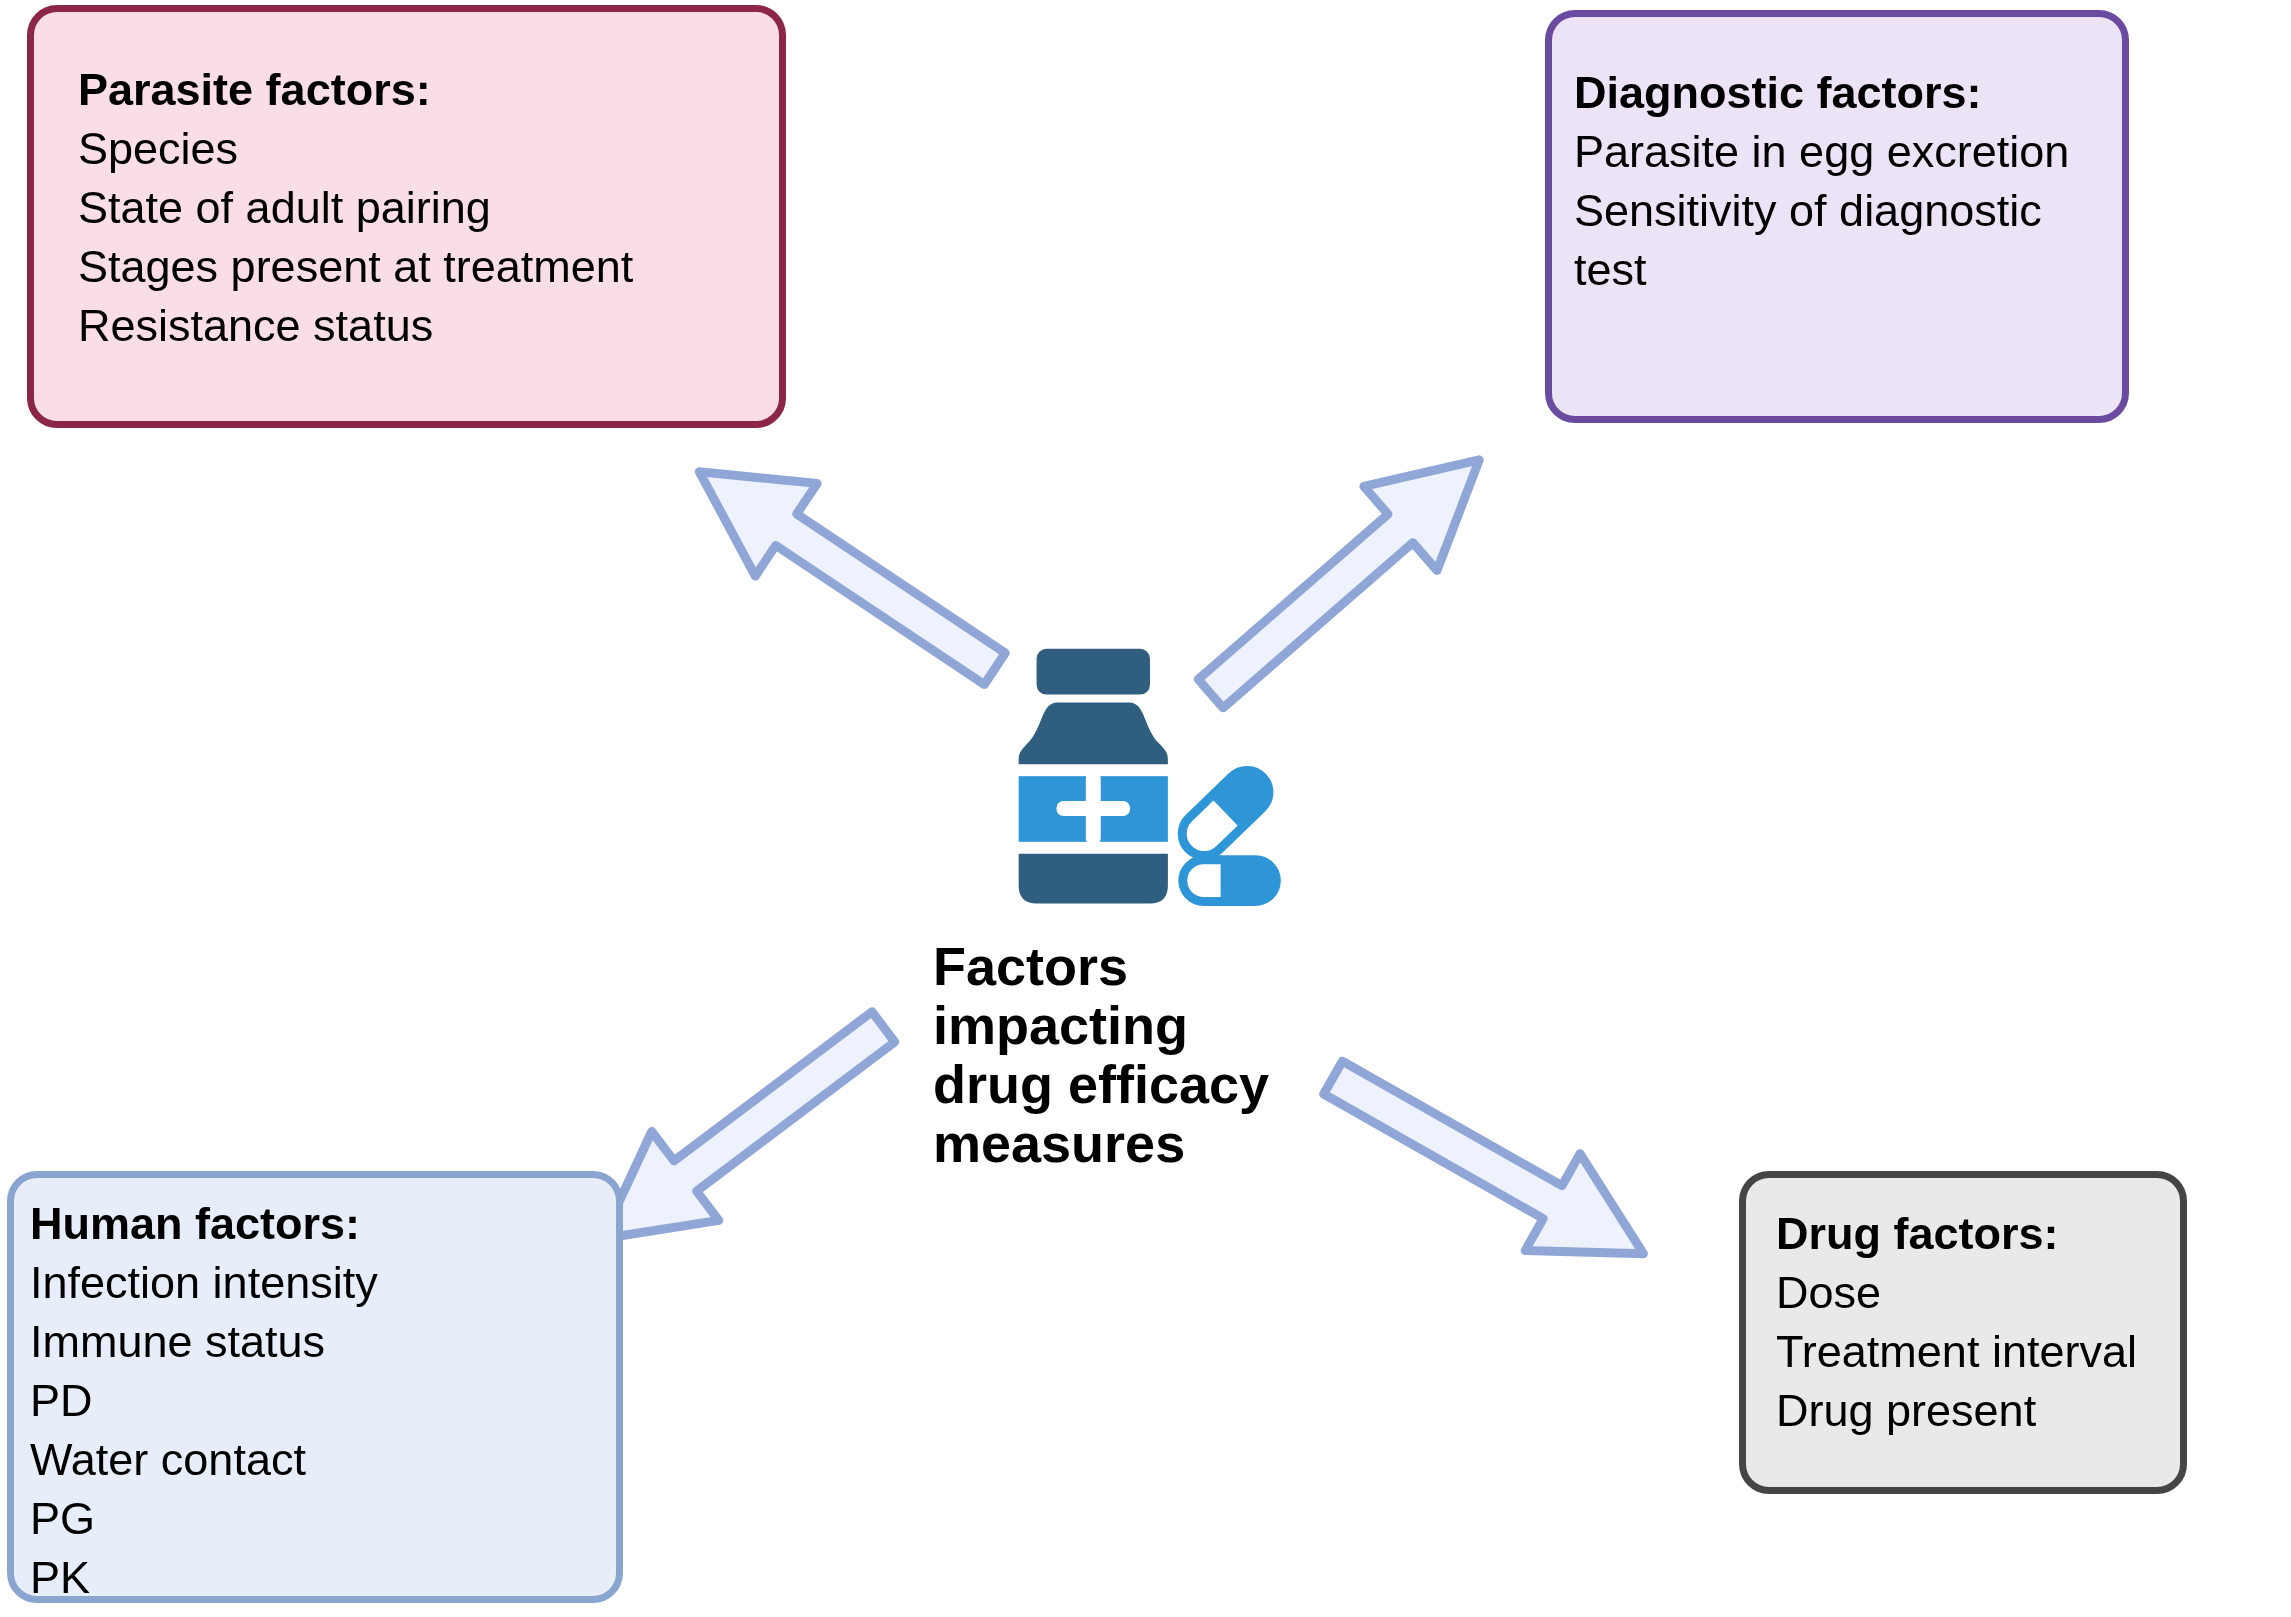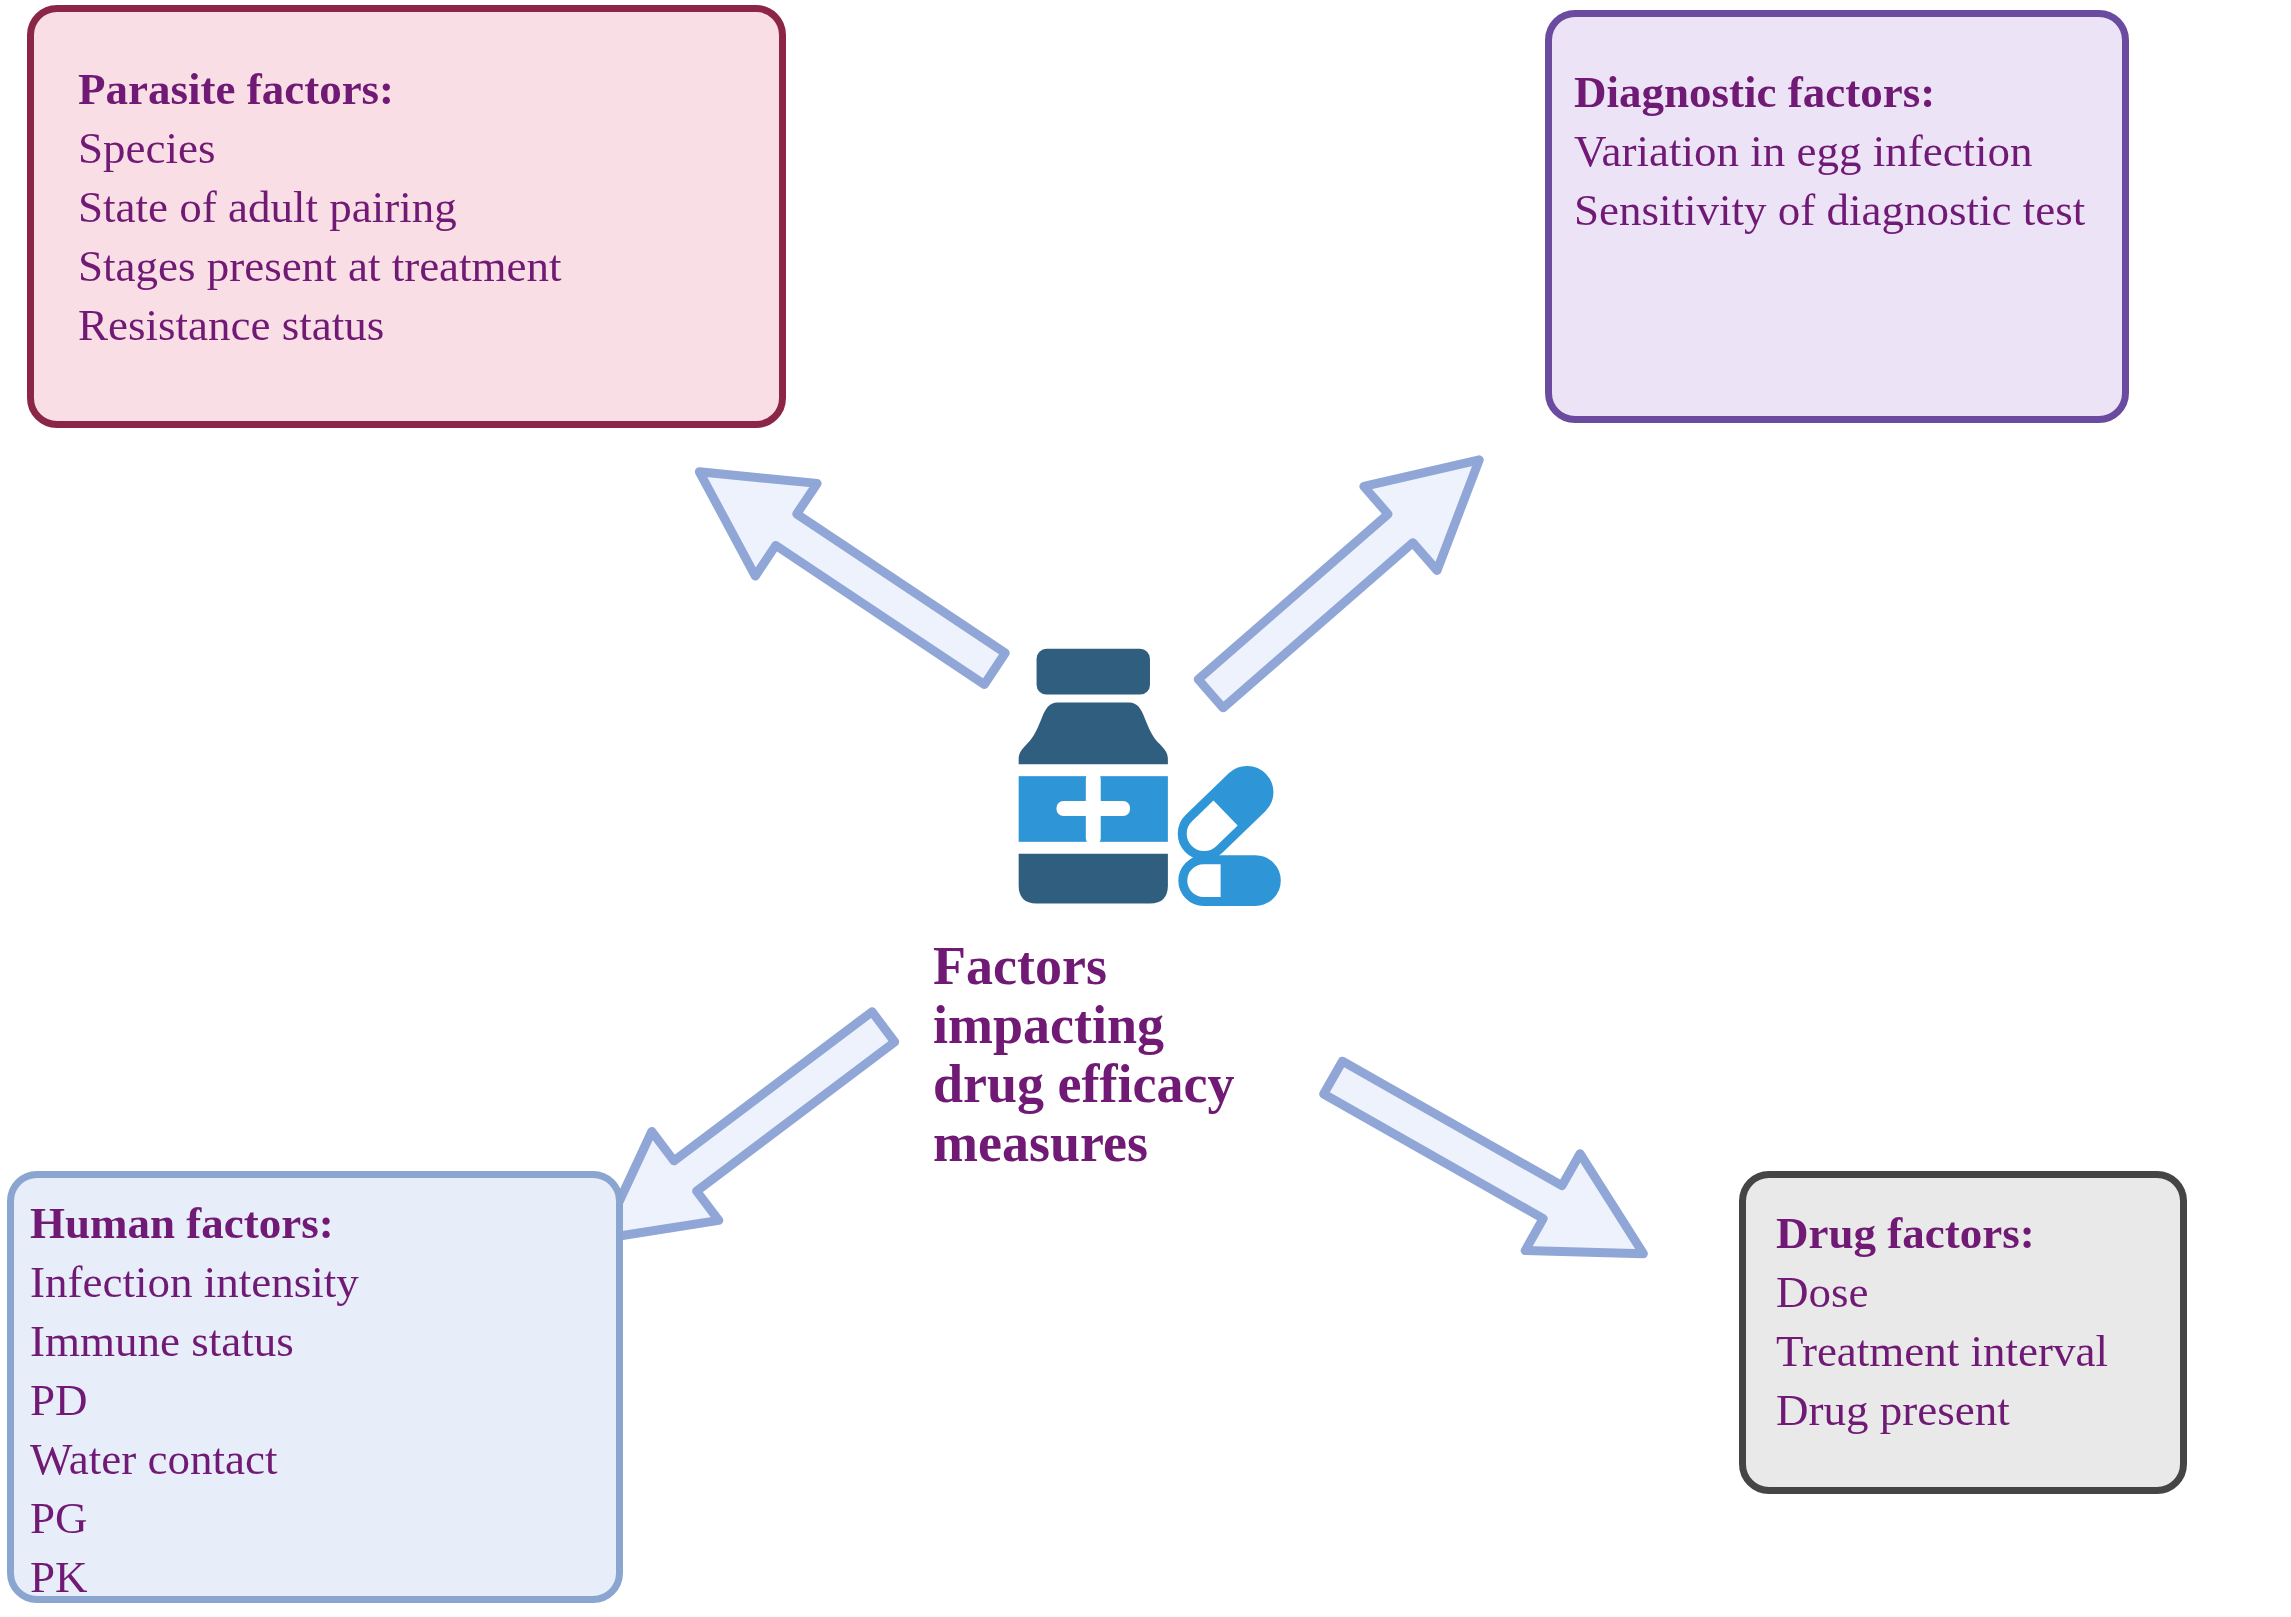--- a/index.html
+++ b/index.html
@@ -1,21 +1,21 @@
 <!DOCTYPE html>
 <html><head>
 <meta charset="utf-8">
 <style>
   html,body{margin:0;padding:0;background:#ffffff;}
   .canvas{
     position:relative;
     width:2291px;height:1618px;
     background:#ffffff;
-    font-family:Liberation Serif, serif;
-    color:#701a75;
+    font-family:Liberation Sans, sans-serif;
+    color:#000000;
     overflow:hidden;
     border-radius:28px;
   }
   .overlay{position:absolute;left:0;top:0;width:2291px;height:1618px;}
   .factor-box{
     position:absolute;
     box-sizing:border-box;
     border:7px solid #000;
     border-radius:30px;
     font-size:45px;
@@ -95,21 +95,21 @@
   <div class="factor-box" id="box-parasite">
     <div class="title">Parasite factors:</div>
     <div>Species</div>
     <div>State of adult pairing</div>
     <div>Stages present at treatment</div>
     <div>Resistance status</div>
   </div>
 
   <div class="factor-box" id="box-diagnostic">
     <div class="title">Diagnostic factors:</div>
-    <div>Variation in egg infection</div>
+    <div>Parasite in egg excretion</div>
     <div>Sensitivity of diagnostic test</div>
   </div>
 
   <div class="factor-box" id="box-human">
     <div class="title">Human factors:</div>
     <div>Infection intensity</div>
     <div>Immune status</div>
     <div>PD</div>
     <div>Water contact</div>
     <div>PG</div>

